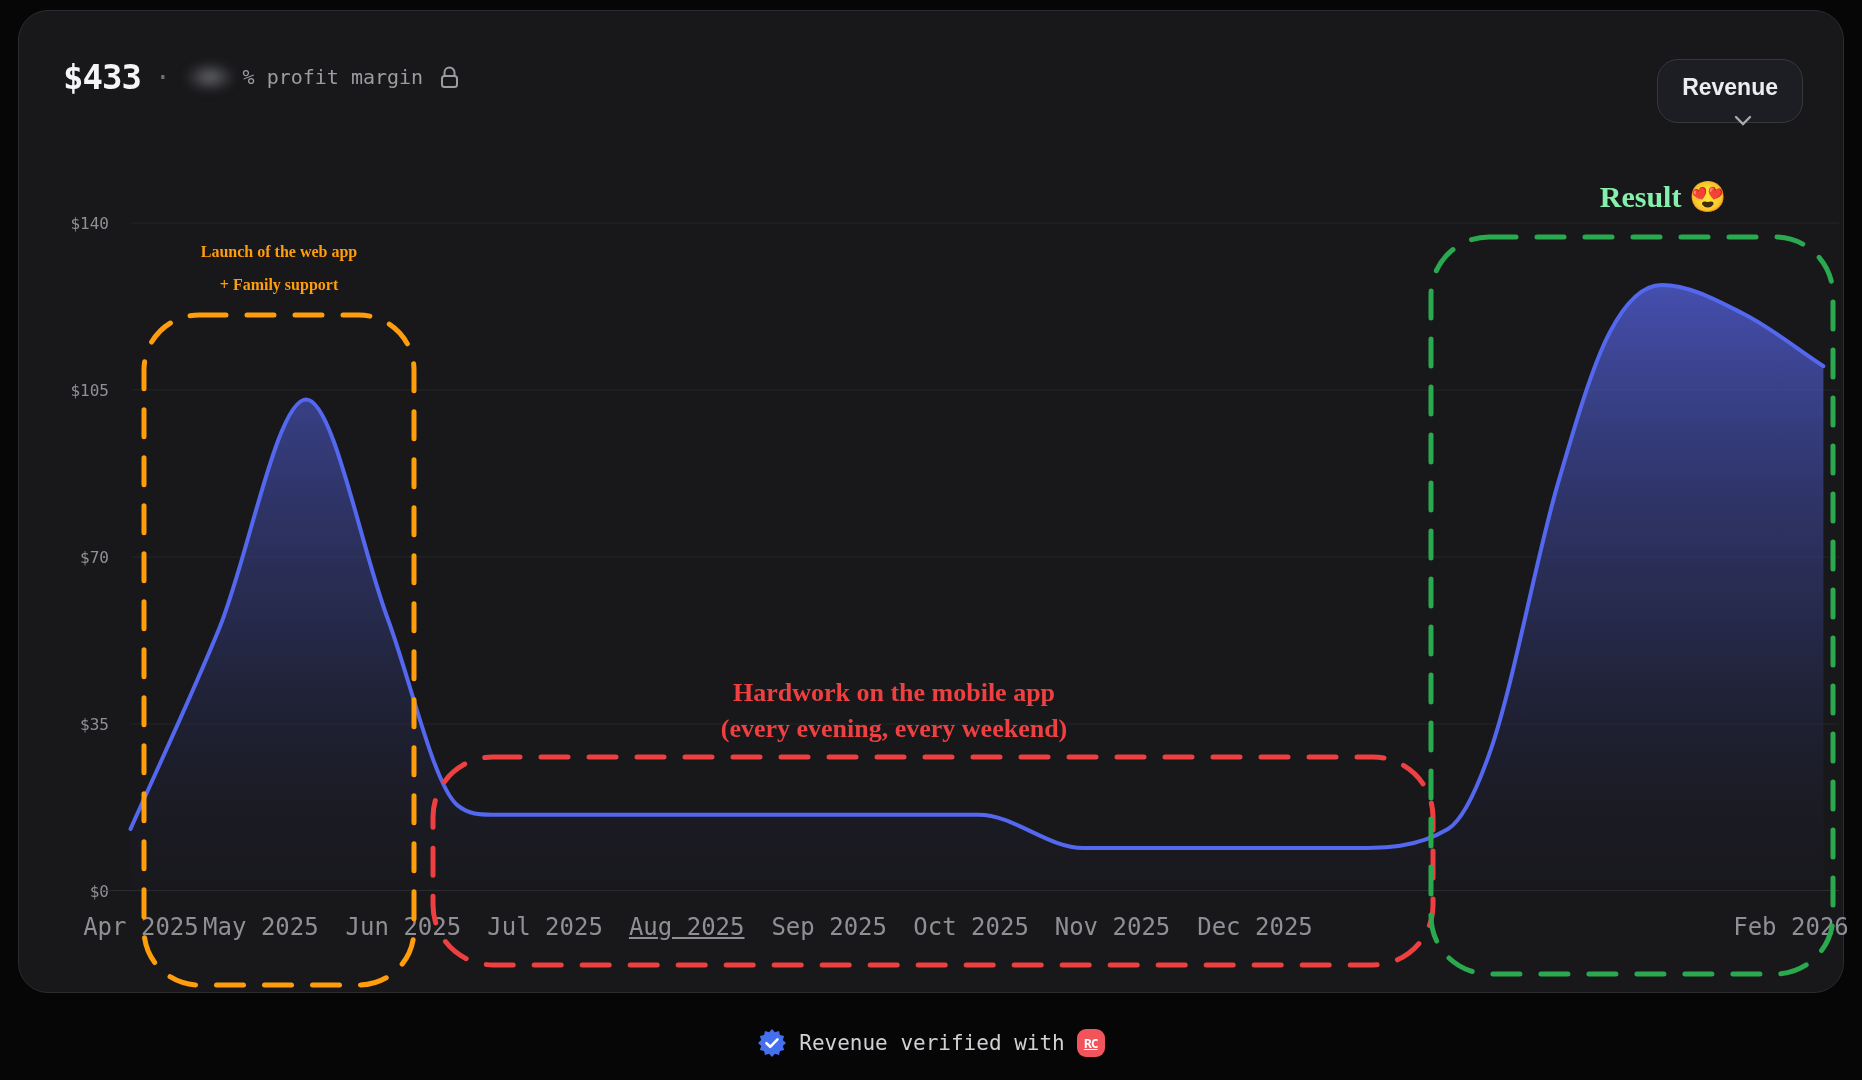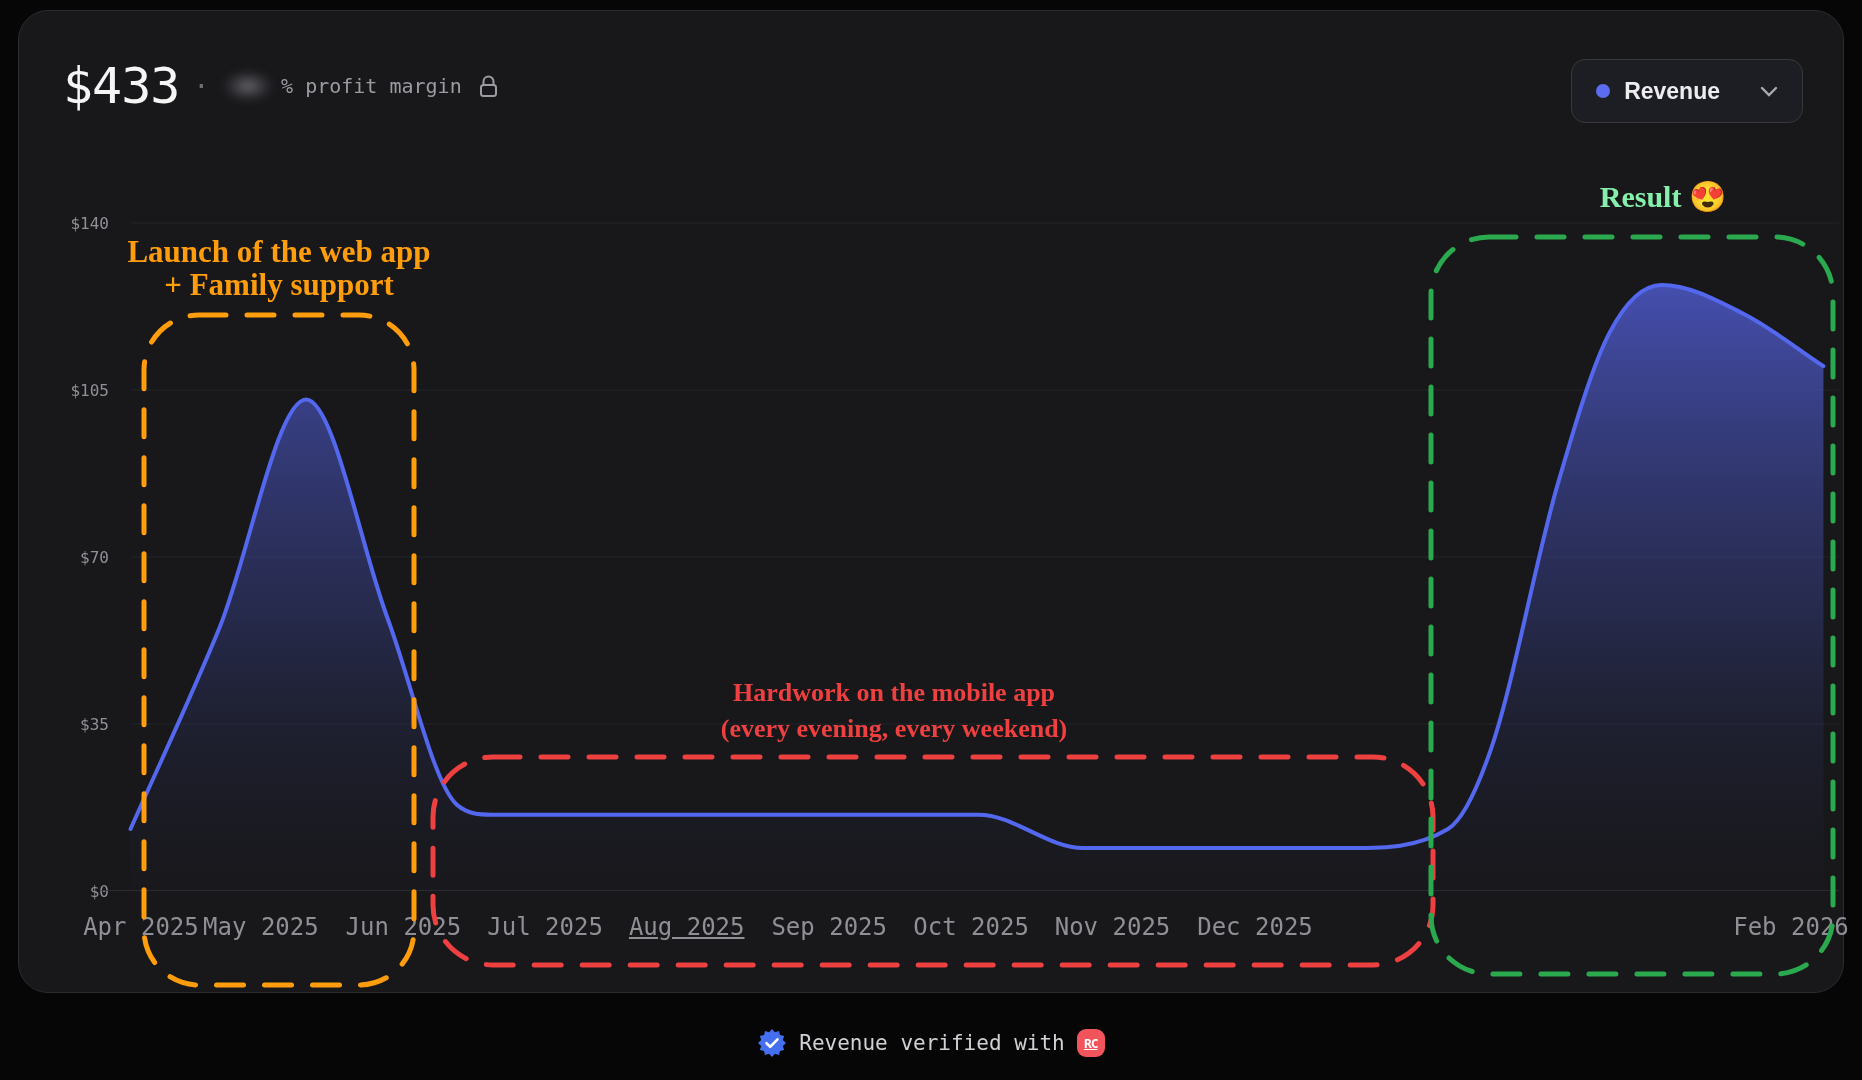--- a/index.html
+++ b/index.html
@@ -4,50 +4,50 @@
 <style>
   * { margin:0; padding:0; box-sizing:border-box; }
   html,body { width:1862px; height:1080px; background:#060607; overflow:hidden;
               font-family:"DejaVu Sans Mono", monospace; }
 
   .card { position:absolute; left:18px; top:10px; width:1826px; height:983px;
           background:#18181b; border:1px solid #2b2c30; border-radius:30px; }
 
   
   .title-row { position:absolute; left:44px; top:46px; display:flex; align-items:center; gap:14px; }
-  .big-number { font-size:50px; font-weight:normal; color:#f5f5f6; letter-spacing:-1px; }
+  .big-number { font-size:34px; font-weight:bold; color:#f5f5f6; letter-spacing:-1px; }
   .sep-dot { color:#6d6e73; font-size:26px; }
   .blur-blob { width:50px; height:30px; border-radius:50%;
                background:radial-gradient(ellipse at center, #66676c 0%, rgba(70,70,75,0.25) 60%, rgba(0,0,0,0) 100%);
                filter:blur(4px); }
   .margin-label { font-size:20px; color:#9b9ca2; margin-left:-6px; }
   .lock { margin-left:2px; display:flex; }
 
   .pills { position:absolute; right:40px; top:48px; display:flex; gap:30px; }
-  .pill { height:64px; background:#1d1e23; border:1px solid #37383d; border-radius:14px;
-          display:flex; align-items:center; padding:0 24px; gap:14px; cursor:pointer; }
+  .pill { height:64px; background:#1d1e23; border:1px solid #37383d; border-radius:21px;
+          display:flex; align-items:center; padding:0 24px; gap:14px; cursor:pointer;flex-direction:column; }
   .pill-metric-label { font-family:"Liberation Sans", sans-serif; font-weight:600;
                        font-size:23px; color:#ededf0; }
   .pill-range-label  { font-size:23px; color:#ededf0; }
   .dot { width:14px; height:14px; border-radius:50%; }
   .chev { margin-left:26px; display:flex; }
 
   
   .chart-svg   { position:absolute; left:82px; top:170px; }
   .overlay-svg { position:absolute; left:0; top:0; pointer-events:none; }
 
   .ytick { position:absolute; left:22px; width:68px; text-align:right;
            font-size:16px; color:#8f9096; transform:translateY(-50%); }
   .xtick { position:absolute; top:902px; transform:translateX(-50%);
            font-size:24px; color:#8f9096; white-space:nowrap; }
 
   
   .hand { position:absolute; transform:translateX(-50%); text-align:center;
           font-family:cursive; font-weight:bold; white-space:nowrap; }
-  .hand-orange { color:#ff9d0d; font-size:31px; line-height:33px; }
+  .hand-orange { color:#ff9d0d; font-size:16px; line-height:33px; }
   .hand-red    { color:#ee4040; font-size:26px; line-height:36px; }
   .hand-green  { color:#86efac; font-size:30px; }
 
   
   .footer { position:absolute; left:0; top:1020px; width:1862px; height:46px;
             display:flex; align-items:center; justify-content:center; gap:12px;
             font-size:21px; color:#d0d1d5; }
   .rc-badge { width:28px; height:28px; border-radius:9px; background:#f2545c;
               display:flex; align-items:center; justify-content:center;
               font-size:13px; font-weight:bold; color:#fff; letter-spacing:-1px;text-decoration:underline; }

